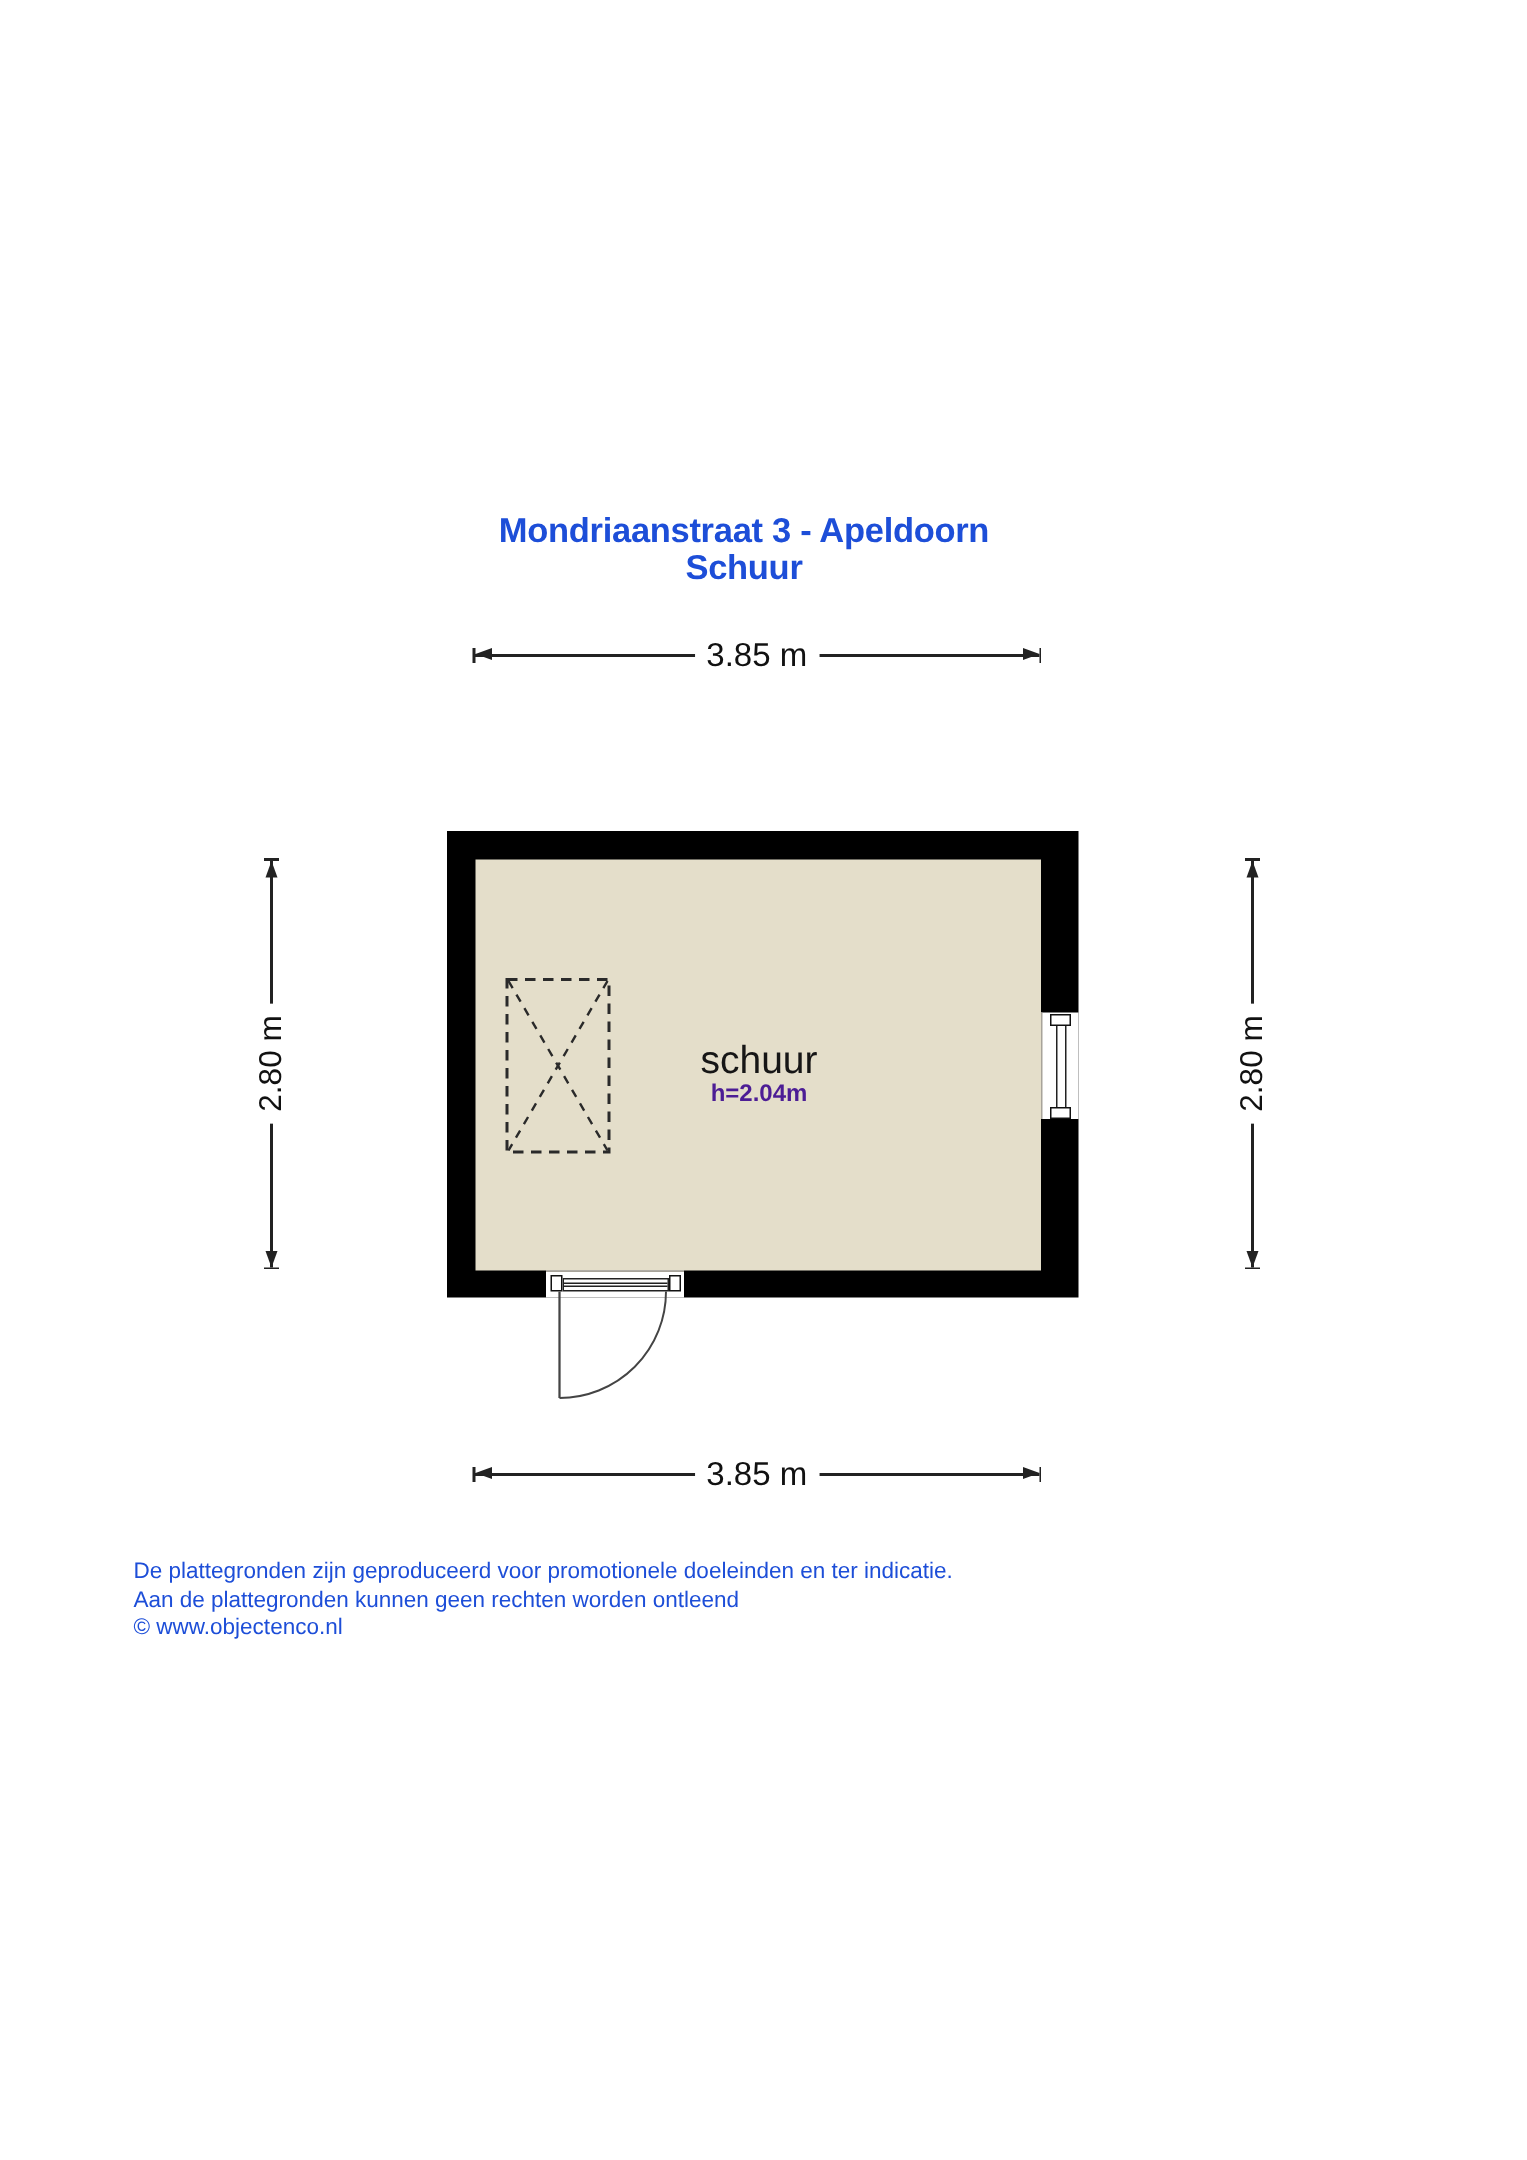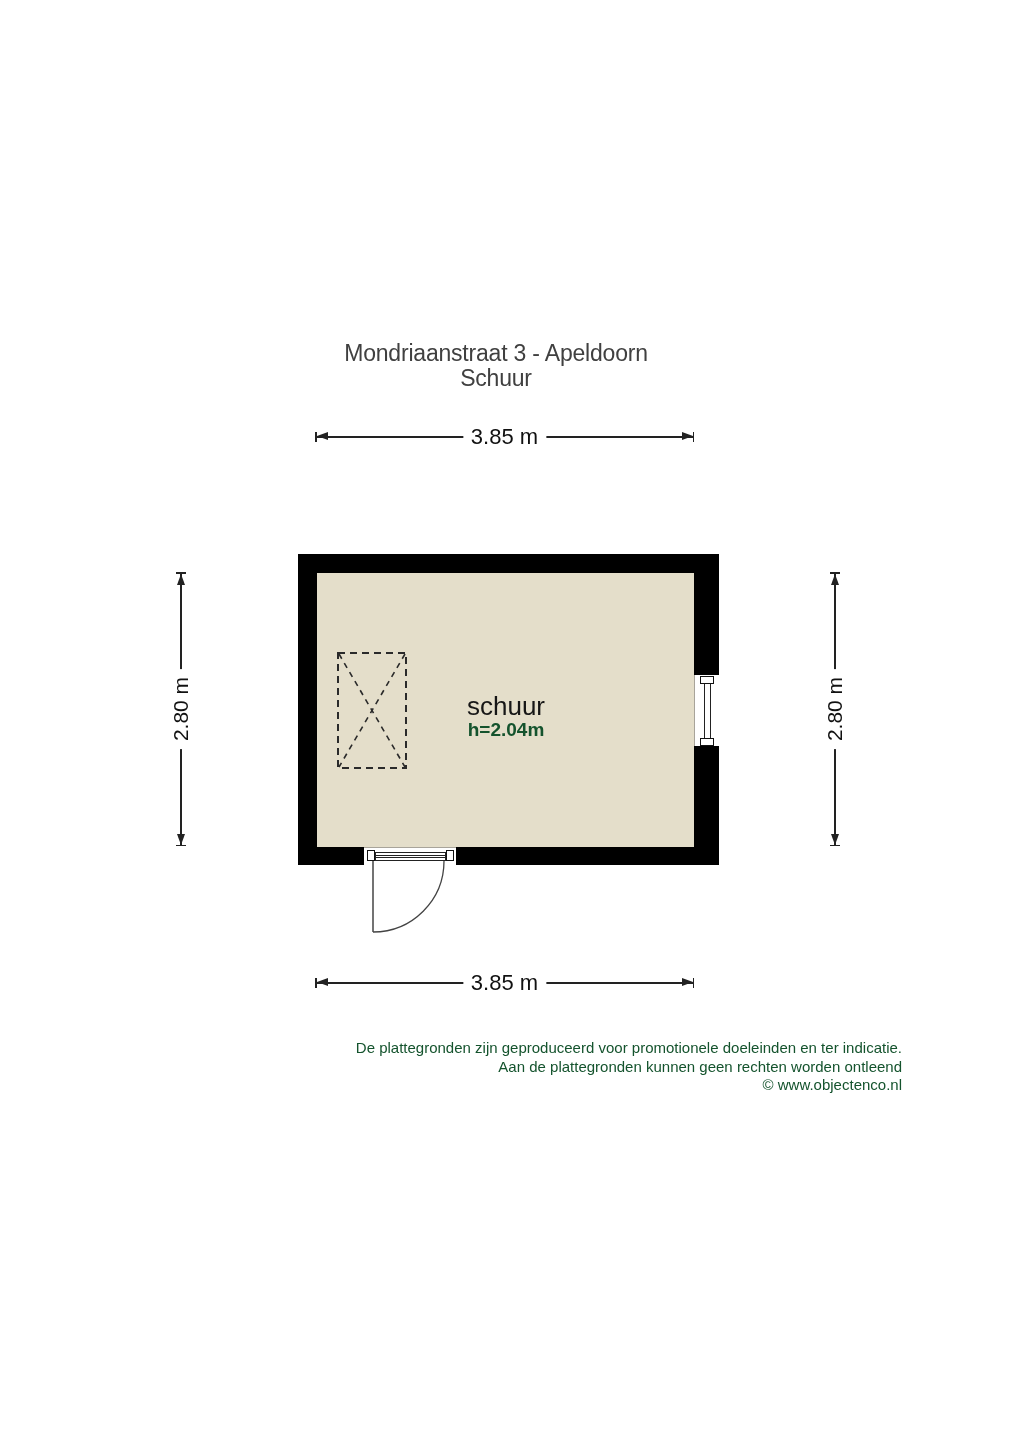--- a/index.html
+++ b/index.html
@@ -2,21 +2,21 @@
 <html><head>
 <meta charset="utf-8">
 <style>
   html,body{margin:0;padding:0;background:#fff;}
   #canvas{
     position:relative; width:1018px; height:1440px; background:#ffffff;
     font-family:"Liberation Sans", sans-serif; color:#111; overflow:hidden;
   }
   
   .title-block{position:absolute; left:96px; top:341px; width:800px; text-align:center;}
-  .title-line{font-size:23px; font-weight:400; line-height:25px; color:#404040; letter-spacing:-0.2px;}
+  .title-line{font-size:23px; font-weight:700; line-height:25px; color:#1d4ed8; letter-spacing:-0.2px;}
   
   .dim-h{position:absolute; height:14px;}
   .dim-h .line{position:absolute; left:1px; right:1px; top:6px; height:1.5px; background:#222;}
   .dim-h .tick-l{position:absolute; left:0; top:1.5px; width:1.5px; height:10.5px; background:#222;}
   .dim-h .tick-r{position:absolute; right:0; top:1.5px; width:1.5px; height:10.5px; background:#222;}
   .dim-h .tri-l{position:absolute; left:1.5px; top:2.25px; width:0; height:0;
     border-top:4.5px solid transparent; border-bottom:4.5px solid transparent; border-right:11px solid #222;}
   .dim-h .tri-r{position:absolute; right:1.5px; top:2.25px; width:0; height:0;
     border-top:4.5px solid transparent; border-bottom:4.5px solid transparent; border-left:11px solid #222;}
   .dim-h .label{position:absolute; left:50%; top:7px; transform:translate(-50%,-50%);
@@ -48,24 +48,24 @@
   .door-jamb{position:absolute; width:8px; height:11px; background:#fff; border:1.5px solid #111; box-sizing:border-box; top:850px;}
   .door-jamb.left{left:366.5px;} .door-jamb.right{left:445.5px;}
   .threshold{position:absolute; left:374.5px; top:851.5px; width:71px; height:9px;
     background:#fff; border:1px solid #222; box-sizing:border-box;}
   .threshold .tl{position:absolute; left:0; right:0; height:1px; background:#222;}
   .threshold .tl.a{top:2px;} .threshold .tl.b{top:4.5px;}
   .svg-abs{position:absolute; overflow:visible;}
   
   .room-label{position:absolute; left:406px; top:693px; width:200px; text-align:center;}
   .room-name{font-size:26px; line-height:27px; color:#161616;}
-  .room-height{font-size:19px; line-height:19px; font-weight:700; color:#14532d;}
+  .room-height{font-size:16px; line-height:19px; font-weight:700; color:#4c1d95;}
   
-  .footer{position:absolute; left:102px; top:1039px; width:800px; text-align:right;
-    font-size:15px; line-height:18.5px; color:#14532d;}
+  .footer{position:absolute; left:89px; top:1039px; width:800px; text-align:left;
+    font-size:15px; line-height:18.5px; color:#1d4ed8;}
 </style>
 </head>
 <body>
 
 <div id="canvas">
 
   <div class="title-block">
     <div class="title-line">Mondriaanstraat 3 - Apeldoorn</div>
     <div class="title-line">Schuur</div>
   </div>

